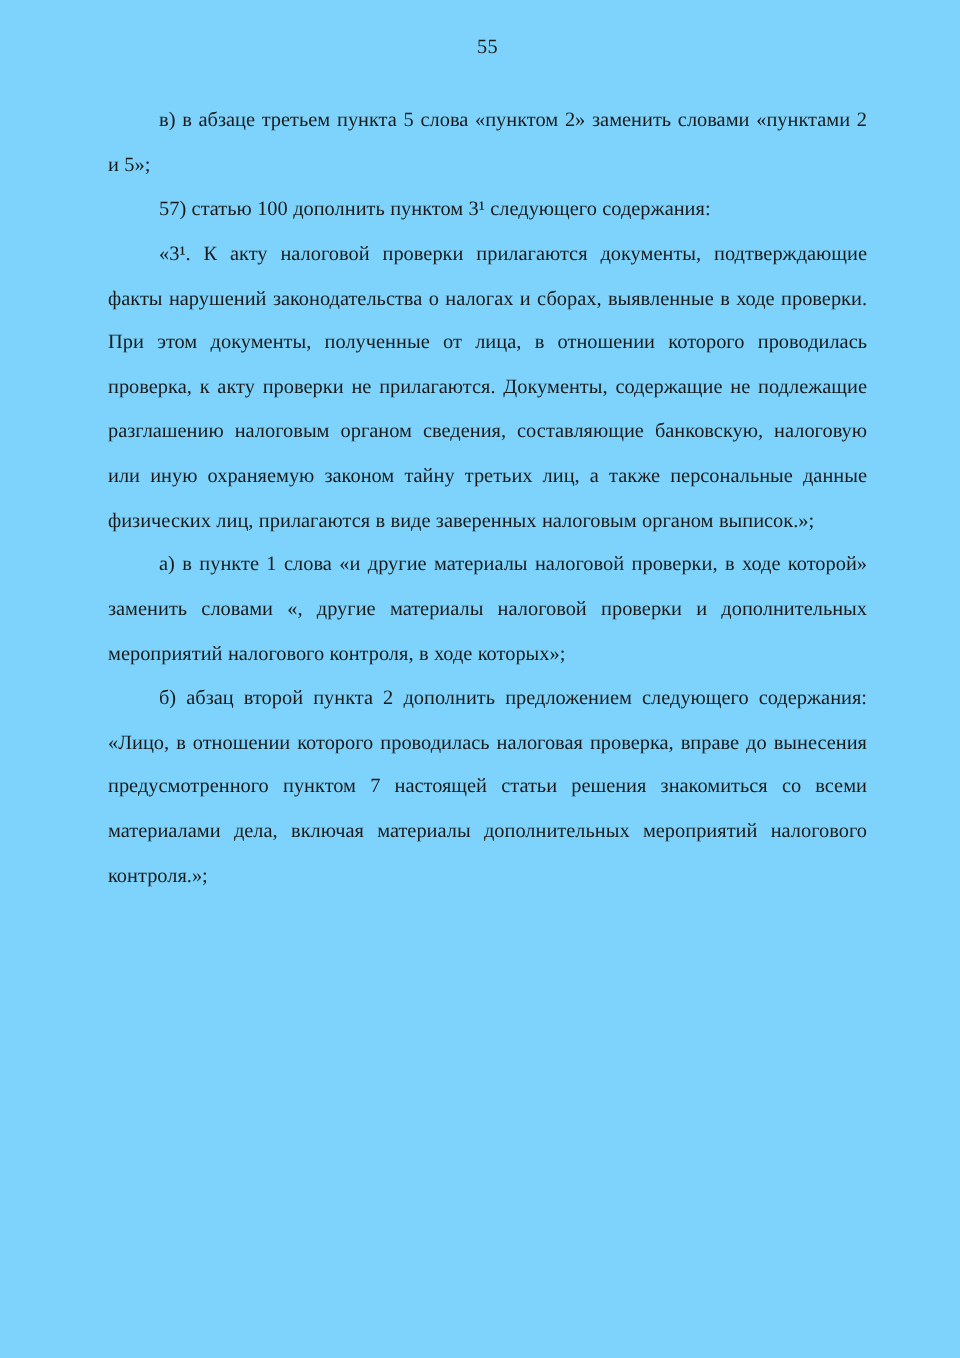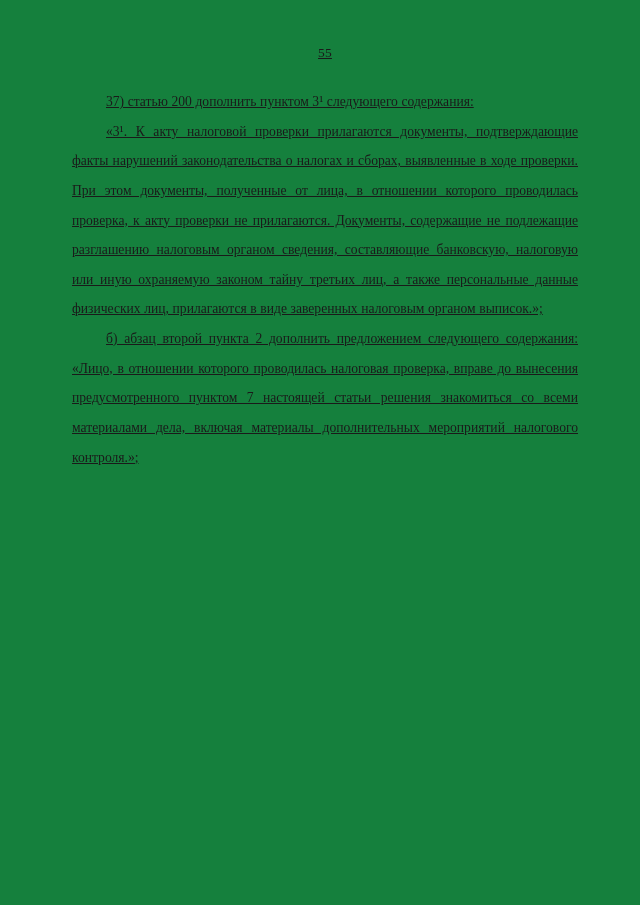--- a/index.html
+++ b/index.html
@@ -11,23 +11,22 @@
     width: 640px;
     height: 905px;
     font-family: "Liberation Serif", serif;
     color: #1a1a1a;
   }
   .page {
     position: relative;
     width: 640px;
     height: 905px;
     box-sizing: border-box;
-    padding: 45px 62px 30px 72px;
-    background: #15803d;
-    text-decoration: underline;
+    padding: 23px 62px 30px 72px;
+    background: #7dd3fc;
   }
   .page-number {
     text-align: center;
     font-size: 13.5px;
     margin: 0 0 26px 0;
     letter-spacing: 0.2px;
   }
   .body-text p {
     margin: 0 0 0 0;
     font-size: 13.6px;
@@ -42,18 +41,20 @@
   }
 </style>
 </head>
 <body>
 
 <div class="page">
 
   <div class="page-number">55</div>
 
   <div class="body-text">
-    <p>37) статью 200 дополнить пунктом 3¹ следующего содержания:</p>
+    <p>в) в абзаце третьем пункта 5 слова «пунктом 2» заменить словами «пунктами 2 и 5»;</p>
+    <p>57) статью 100 дополнить пунктом 3¹ следующего содержания:</p>
     <p>«3¹. К акту налоговой проверки прилагаются документы, подтверждающие факты нарушений законодательства о налогах и сборах, выявленные в ходе проверки. При этом документы, полученные от лица, в отношении которого проводилась проверка, к акту проверки не прилагаются. Документы, содержащие не подлежащие разглашению налоговым органом сведения, составляющие банковскую, налоговую или иную охраняемую законом тайну третьих лиц, а также персональные данные физических лиц, прилагаются в виде заверенных налоговым органом выписок.»;</p>
+    <p>а) в пункте 1 слова «и другие материалы налоговой проверки, в ходе которой» заменить словами «, другие материалы налоговой проверки и дополнительных мероприятий налогового контроля, в ходе которых»;</p>
     <p>б) абзац второй пункта 2 дополнить предложением следующего содержания: «Лицо, в отношении которого проводилась налоговая проверка, вправе до вынесения предусмотренного пунктом 7 настоящей статьи решения знакомиться со всеми материалами дела, включая материалы дополнительных мероприятий налогового контроля.»;</p>
   </div>
 
 </div>
 
 </body></html>

